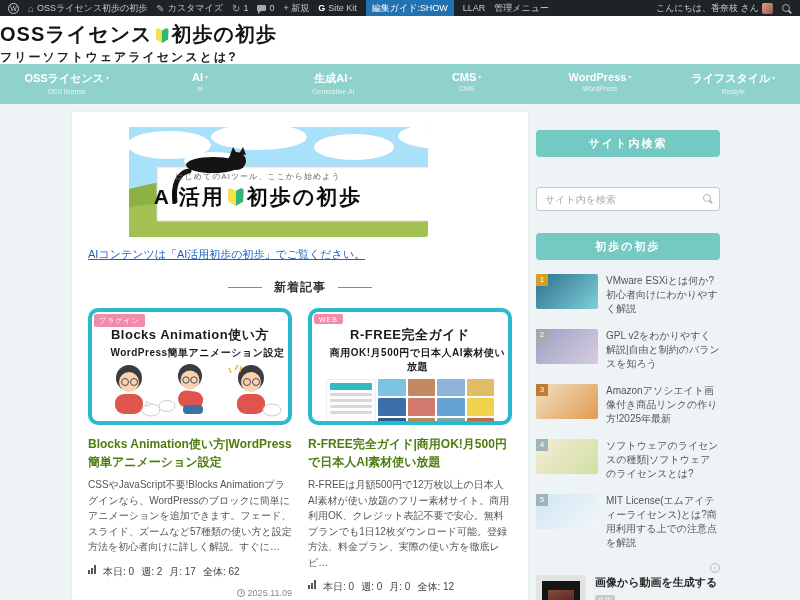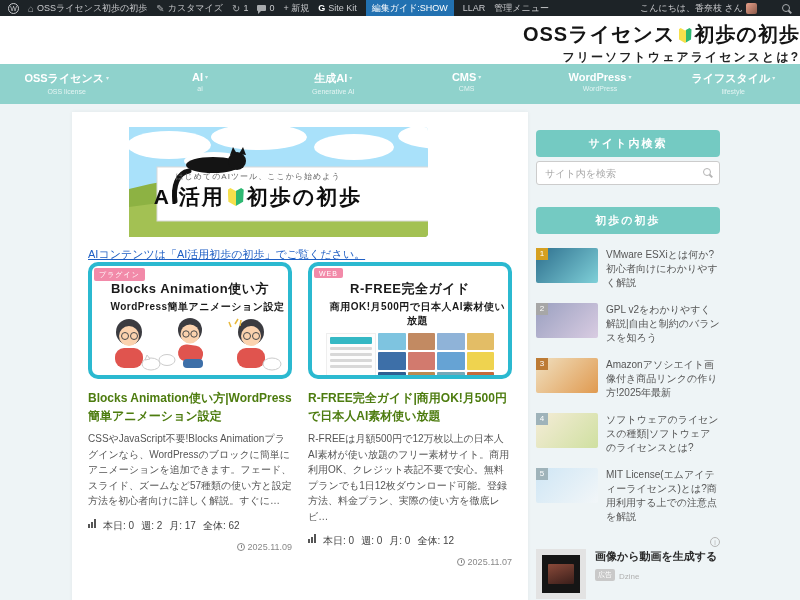--- a/index.html
+++ b/index.html
@@ -11,28 +11,28 @@
     display:flex; align-items:center; gap:9px; padding:0 8px; font-size:9px; white-space:nowrap; }
   .ab-item { display:inline-flex; align-items:center; gap:3px; height:16px; cursor:pointer; }
   .ab-blue { background:#2271b1; color:#fff; padding:0 6px; }
   .wplogo { width:11px; height:11px; border:1px solid #c9cacd; border-radius:50%; font-size:7px;
     line-height:9px; text-align:center; display:inline-block; }
   .ic { font-size:10px; color:#a7aaad; }
   .gic { font-weight:bold; color:#fff; }
   .bubble { width:9px; height:6px; background:#a7aaad; border-radius:1px; position:relative; display:inline-block; }
   .bubble::after { content:""; position:absolute; bottom:-3px; left:1px; border:2px solid transparent;
     border-top-color:#a7aaad; border-left-color:#a7aaad; }
-  .ab-right { margin-left:auto; display:inline-flex; align-items:center; gap:24px; }
+  .ab-right { margin-left:auto; display:inline-flex; align-items:center; gap:8px; }
   .avatar { width:11px; height:11px; border-radius:2px; background:linear-gradient(135deg,#e8a08a,#8a5a4a); display:inline-block; }
   .mag { position:relative; width:11px; height:11px; display:inline-block; }
   .mag::before { content:""; position:absolute; width:6px; height:6px; border:1.5px solid #a7aaad; border-radius:50%; left:1px; top:1px; }
   .mag::after { content:""; position:absolute; width:4px; height:1.5px; background:#a7aaad; transform:rotate(45deg); left:7px; top:8px; }
 
   
-  .siteheader { height:48px; background:#fff; text-align:right; padding-top:5px; }
+  .siteheader { height:48px; background:#fff; text-align:left; padding-top:5px; }
   .sitetitle { font-size:20px; font-weight:bold; color:#141414; letter-spacing:1px; }
   .subtitle { font-size:12px; font-weight:bold; color:#222; margin-top:1px; letter-spacing:2px; }
   .bmark { display:inline-block; width:13px; height:15px; margin:0 3px; vertical-align:-2px;
     background:linear-gradient(90deg,#f6e04c 50%,#2eb872 50%);
     clip-path:polygon(50% 100%,4% 76%,0 10%,16% 0,50% 16%,84% 0,100% 10%,96% 76%); }
 
   
   .nav { height:40px; background:#8fd2cc; display:flex; }
   .navitem { flex:1; text-align:center; padding-top:7px; color:#fff; cursor:pointer; }
   .navlabel { font-size:11px; font-weight:bold; }
@@ -89,21 +89,21 @@
   .chart-ic i { width:2px; background:#555; display:block; }
   .chart-ic i:nth-child(1){height:4px}.chart-ic i:nth-child(2){height:6px}.chart-ic i:nth-child(3){height:9px}
   .adate { margin-top:9px; text-align:right; font-size:9px; color:#888; }
   .clock { display:inline-block; width:8px; height:8px; border:1px solid #888; border-radius:50%;
     position:relative; vertical-align:-1px; margin-right:3px; }
   .clock::after { content:""; position:absolute; left:3px; top:1px; width:1px; height:3px; background:#888; }
 
   
   .sidehead { background:#74cac2; color:#fff; font-weight:bold; font-size:11px; text-align:center;
     padding:6px 0; border-radius:4px; letter-spacing:2px; }
-  .searchbox { position:relative; margin-top:4px; }
+  .searchbox { position:relative; margin-top:30px; }
   .sinput { width:100%; height:24px; border:1px solid #ccc; border-radius:3px; font-size:10px;
     padding:0 24px 0 8px; color:#333; background:#fff; font-family:inherit; }
   .sinput::placeholder { color:#aaa; }
   .searchbox .mag::before{border-color:#b5b5b5}.searchbox .mag::after{background:#b5b5b5}
   .searchbox .mag { position:absolute; right:7px; top:6px; }
   .pophead { margin-top:22px; }
   .poplist { margin-top:14px; }
   .pop { display:flex; gap:8px; margin-bottom:13px; cursor:pointer; }
   .pthumb { position:relative; width:62px; height:35px; border-radius:2px; flex:none; }
   .p1{background:linear-gradient(135deg,#2e6f8e,#7fd0d8)} .p2{background:linear-gradient(135deg,#9aa0c0,#d9cce2)}
@@ -240,20 +240,25 @@
           <circle cx="332" cy="93" r="2" fill="#aab0b6"></circle>
         </svg>
         <div class="hero-tag">はじめてのAIツール、ここから始めよう</div>
         <div class="hero-title"><span>AI活用</span><span class="bmark bmark-lg"></span><span>初歩の初歩</span></div>
       </div>
 
       <div class="notice">
         <a>AIコンテンツは「AI活用初歩の初歩」でご覧ください。</a>
       </div>
 
+      <div class="sechead">
+        <span class="line"></span>
+        <span class="st">新着記事</span>
+        <span class="line"></span>
+      </div>
 
       <div class="cards">
 
         <article class="card">
           <div class="thumb">
             <span class="badge">プラグイン</span>
             <div class="tt1">Blocks Animation使い方</div>
             <div class="tt2">WordPress簡単アニメーション設定</div>
             <svg class="figs" width="190" height="56" viewBox="0 0 190 56">
               <g>

